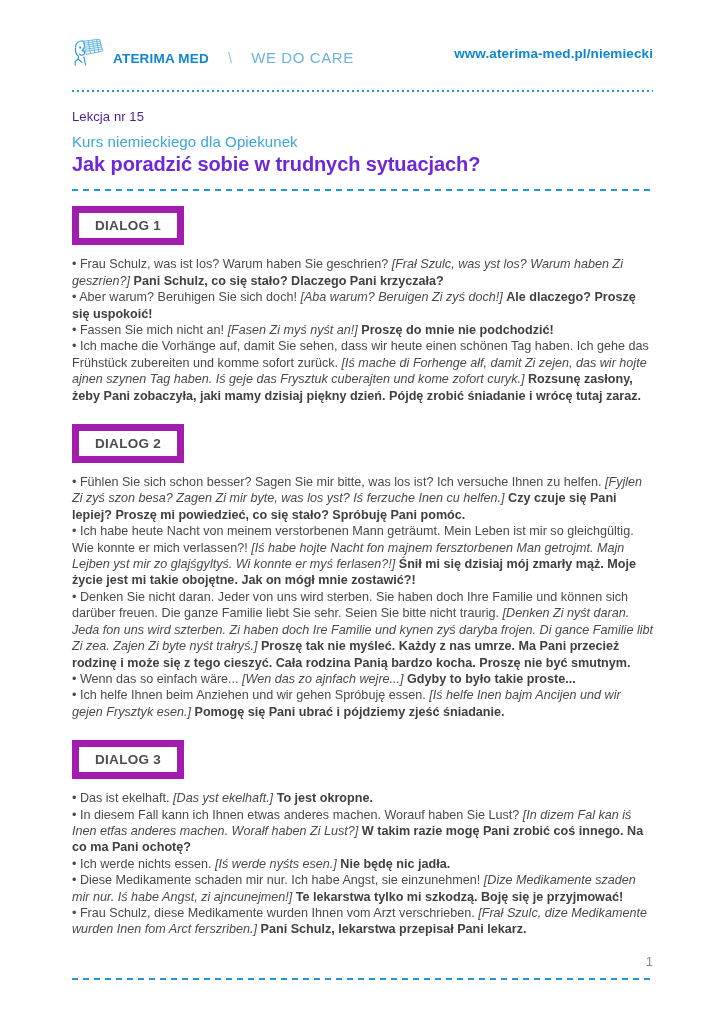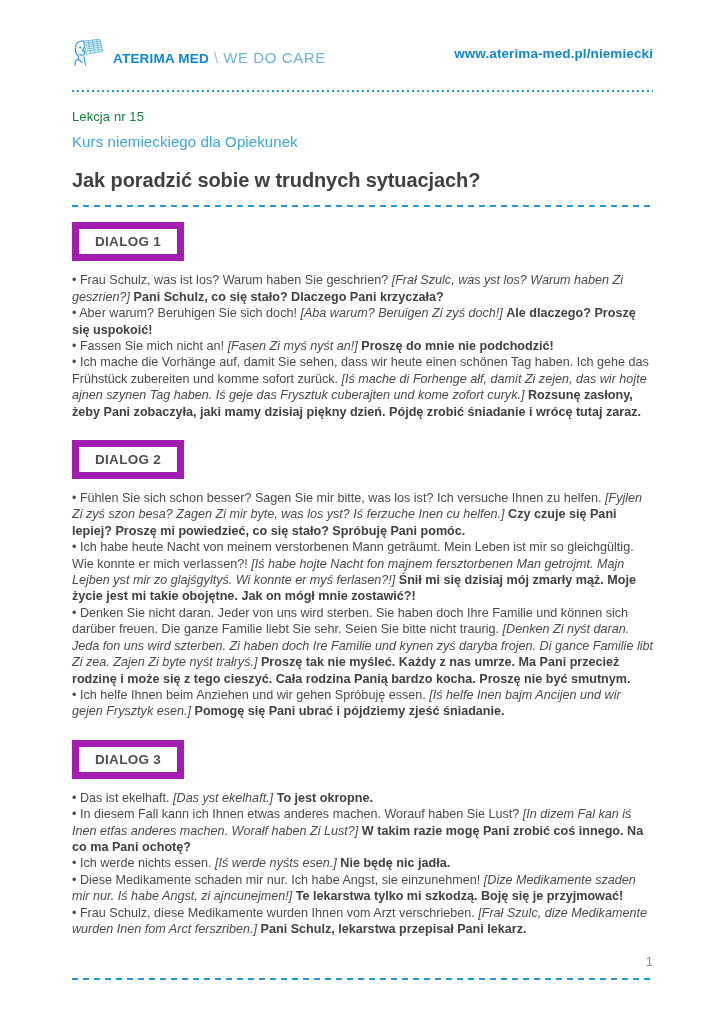--- a/index.html
+++ b/index.html
@@ -39,21 +39,21 @@
   }
   .brand-mark {
     width: 34px;
     height: 30px;
     flex: 0 0 34px;
     display: block;
   }
   .brand-text {
     display: flex;
     align-items: baseline;
-    gap: 4px;
+    gap: 18px;
     position: relative;
     top: 4px;
   }
   .brand-name {
     font-size: 13.5px;
     font-weight: bold;
     color: #1186d0;
     letter-spacing: 0.2px;
   }
   .brand-divider {
@@ -93,35 +93,35 @@
   .rule-dashed-footer {
     height: 2px;
     background-image: linear-gradient(to right, #2196d8 0px, #2196d8 6px, rgba(255,255,255,0) 6px, rgba(255,255,255,0) 11px);
     background-size: 11px 2px;
     background-repeat: repeat-x;
   }
 
   
   .lesson-no {
     font-size: 13px;
-    color: #15803d;
+    color: #4c1d95;
     margin-top: 17px;
     letter-spacing: 0.1px;
   }
   .course-name {
     font-size: 15px;
     color: #3aa5de;
     margin-top: 9px;
     letter-spacing: 0.1px;
   }
   .lesson-title {
     font-size: 20px;
     font-weight: bold;
-    color: #404040;
-    margin-top: 19px;
+    color: #6d28d9;
+    margin-top: 3px;
     letter-spacing: -0.1px;
   }
 
   
   .dialog-label {
     display: inline-block;
     border: 7px solid #a21caf;
     padding: 5px 16px 5px 16px;
     font-size: 13.5px;
     font-weight: bold;
@@ -213,20 +213,21 @@
 
   <div id="dialogs-root"><div class="dialog-label">DIALOG 1</div><div class="dialog-body">
         <p class="line"><span class="bullet">• </span><span class="de">Frau Schulz, was ist los? Warum haben Sie geschrien?</span> <span class="pron">[Frał Szulc, was yst los? Warum haben Zi geszrien?]</span> <span class="pl">Pani Schulz, co się stało? Dlaczego Pani krzyczała?</span></p>
         <p class="line"><span class="bullet">• </span><span class="de">Aber warum? Beruhigen Sie sich doch!</span> <span class="pron">[Aba warum? Beruigen Zi zyś doch!]</span> <span class="pl">Ale dlaczego? Proszę się uspokoić!</span></p>
         <p class="line"><span class="bullet">• </span><span class="de">Fassen Sie mich nicht an!</span> <span class="pron">[Fasen Zi myś nyśt an!]</span> <span class="pl">Proszę do mnie nie podchodzić!</span></p>
         <p class="line"><span class="bullet">• </span><span class="de">Ich mache die Vorhänge auf, damit Sie sehen, dass wir heute einen schönen Tag haben. Ich gehe das Frühstück zubereiten und komme sofort zurück.</span> <span class="pron">[Iś mache di Forhenge ałf, damit Zi zejen, das wir hojte ajnen szynen Tag haben. Iś geje das Frysztuk cuberajten und kome zofort curyk.]</span> <span class="pl">Rozsunę zasłony, żeby Pani zobaczyła, jaki mamy dzisiaj piękny dzień. Pójdę zrobić śniadanie i wrócę tutaj zaraz.</span></p>
       </div><div class="section-gap"></div><div class="dialog-label">DIALOG 2</div><div class="dialog-body">
         <p class="line"><span class="bullet">• </span><span class="de">Fühlen Sie sich schon besser? Sagen Sie mir bitte, was los ist? Ich versuche Ihnen zu helfen.</span> <span class="pron">[Fyjlen Zi zyś szon besa? Zagen Zi mir byte, was los yst? Iś ferzuche Inen cu helfen.]</span> <span class="pl">Czy czuje się Pani lepiej? Proszę mi powiedzieć, co się stało? Spróbuję Pani pomóc.</span></p>
         <p class="line"><span class="bullet">• </span><span class="de">Ich habe heute Nacht von meinem verstorbenen Mann geträumt. Mein Leben ist mir so gleichgültig. Wie konnte er mich verlassen?!</span> <span class="pron">[Iś habe hojte Nacht fon majnem fersztorbenen Man getrojmt. Majn Lejben yst mir zo glajśgyltyś. Wi konnte er myś ferlasen?!]</span> <span class="pl">Śnił mi się dzisiaj mój zmarły mąż. Moje życie jest mi takie obojętne. Jak on mógł mnie zostawić?!</span></p>
         <p class="line"><span class="bullet">• </span><span class="de">Denken Sie nicht daran. Jeder von uns wird sterben. Sie haben doch Ihre Familie und können sich darüber freuen. Die ganze Familie liebt Sie sehr. Seien Sie bitte nicht traurig.</span> <span class="pron">[Denken Zi nyśt daran. Jeda fon uns wird szterben. Zi haben doch Ire Familie und kynen zyś daryba frojen. Di gance Familie libt Zi zea. Zajen Zi byte nyśt trałryś.]</span> <span class="pl">Proszę tak nie myśleć. Każdy z nas umrze. Ma Pani przecież rodzinę i może się z tego cieszyć. Cała rodzina Panią bardzo kocha. Proszę nie być smutnym.</span></p>
+        <p class="line"><span class="bullet">• </span><span class="de">Wenn das so einfach wäre...</span> <span class="pron">[Wen das zo ajnfach wejre...]</span> <span class="pl">Gdyby to było takie proste...</span></p>
         <p class="line"><span class="bullet">• </span><span class="de">Ich helfe Ihnen beim Anziehen und wir gehen Spróbuję essen.</span> <span class="pron">[Iś helfe Inen bajm Ancijen und wir gejen Frysztyk esen.]</span> <span class="pl">Pomogę się Pani ubrać i pójdziemy zjeść śniadanie.</span></p>
       </div><div class="section-gap"></div><div class="dialog-label">DIALOG 3</div><div class="dialog-body">
         <p class="line"><span class="bullet">• </span><span class="de">Das ist ekelhaft.</span> <span class="pron">[Das yst ekelhaft.]</span> <span class="pl">To jest okropne.</span></p>
         <p class="line"><span class="bullet">• </span><span class="de">In diesem Fall kann ich Ihnen etwas anderes machen. Worauf haben Sie Lust?</span> <span class="pron">[In dizem Fal kan iś Inen etfas anderes machen. Worałf haben Zi Lust?]</span> <span class="pl">W takim razie mogę Pani zrobić coś innego. Na co ma Pani ochotę?</span></p>
         <p class="line"><span class="bullet">• </span><span class="de">Ich werde nichts essen.</span> <span class="pron">[Iś werde nyśts esen.]</span> <span class="pl">Nie będę nic jadła.</span></p>
         <p class="line"><span class="bullet">• </span><span class="de">Diese Medikamente schaden mir nur. Ich habe Angst, sie einzunehmen!</span> <span class="pron">[Dize Medikamente szaden mir nur. Iś habe Angst, zi ajncunejmen!]</span> <span class="pl">Te lekarstwa tylko mi szkodzą. Boję się je przyjmować!</span></p>
         <p class="line"><span class="bullet">• </span><span class="de">Frau Schulz, diese Medikamente wurden Ihnen vom Arzt verschrieben.</span> <span class="pron">[Frał Szulc, dize Medikamente wurden Inen fom Arct ferszriben.]</span> <span class="pl">Pani Schulz, lekarstwa przepisał Pani lekarz.</span></p>
       </div></div>
 
   <div class="footer">

